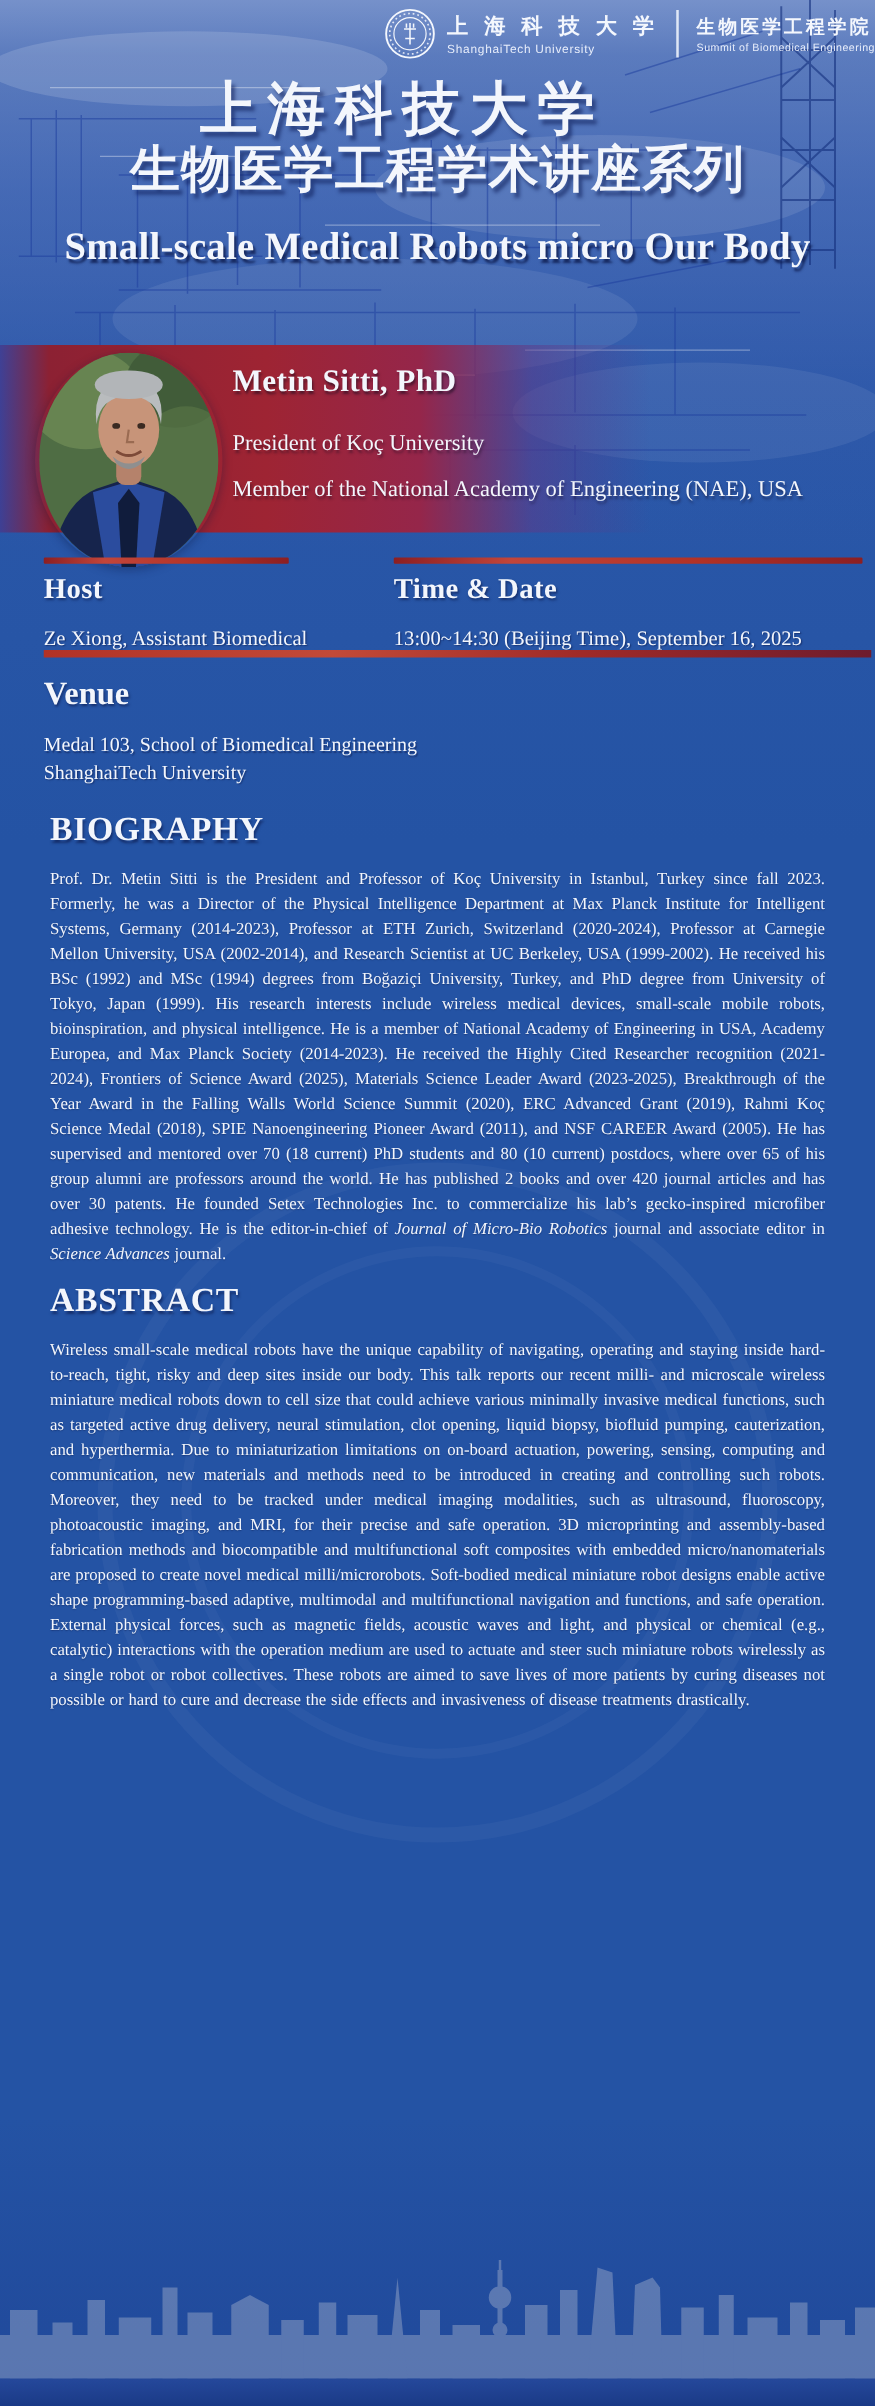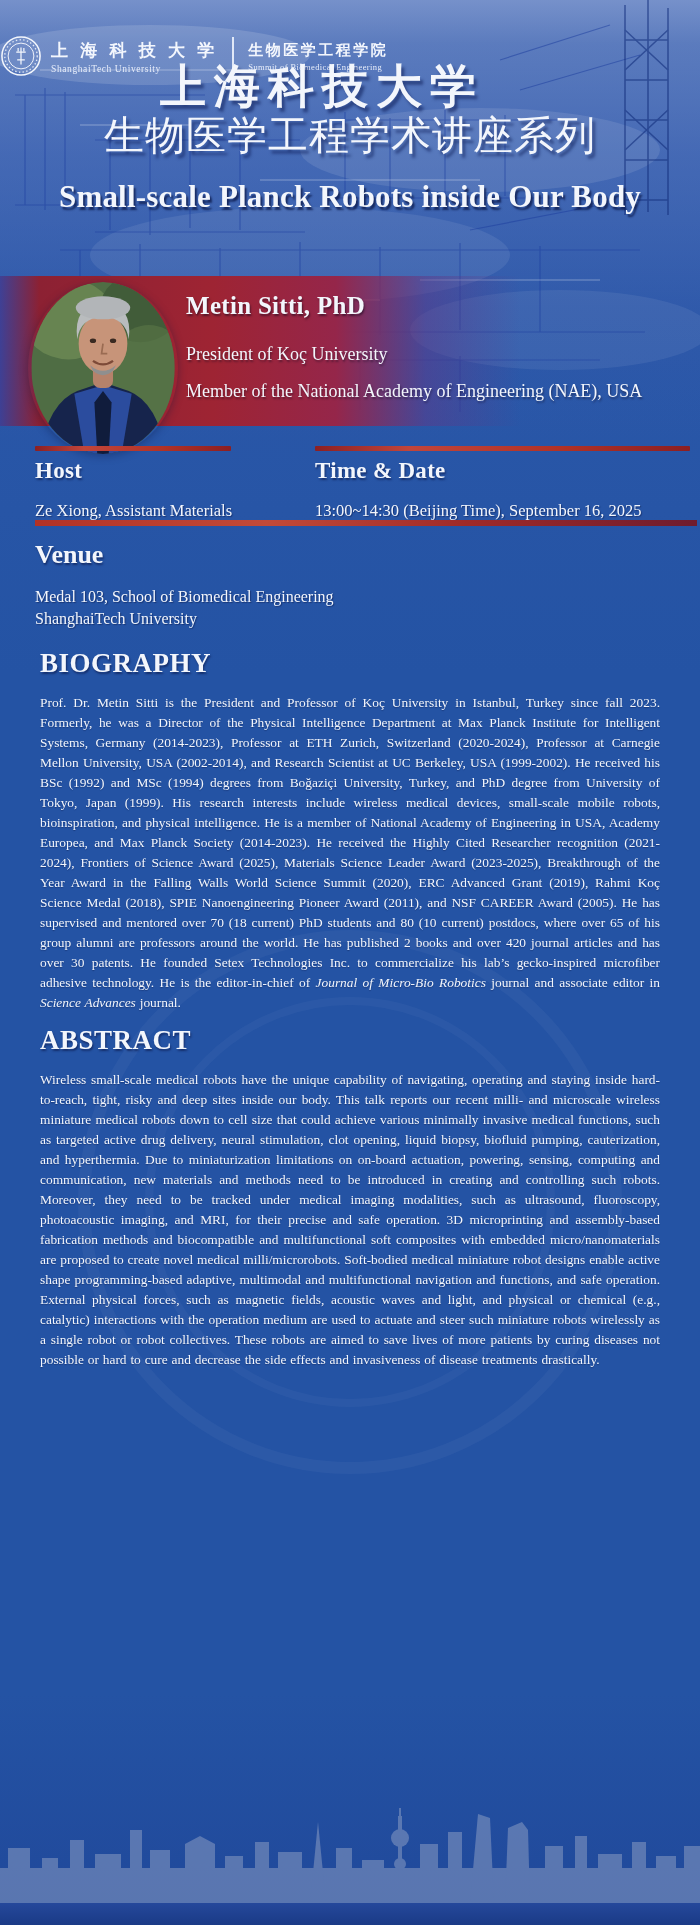--- a/index.html
+++ b/index.html
@@ -16,35 +16,35 @@
                width:520px; height:520px; border-radius:50%;
                border:12px solid rgba(225,235,252,.045); }
   .watermark:after { content:""; position:absolute; inset:55px; border-radius:50%;
                border:8px solid rgba(225,235,252,.04); }
   .skyline { position:absolute; left:0; bottom:22px; width:700px; height:95px; pointer-events:none; }
   .bottom-bar { position:absolute; left:0; bottom:0; width:700px; height:22px;
                 background:linear-gradient(180deg,#25489b,#1a3a86); }
 
   
   .logos { position:absolute; top:6px; left:0; width:700px; display:flex;
-           justify-content:flex-start; align-items:center; font-family:Liberation Serif, serif;margin-top:29px; }
+           justify-content:flex-end; align-items:center; font-family:Liberation Sans, sans-serif; }
   .seal { width:42px; height:42px; margin-right:9px; flex:0 0 auto; }
   .logo-block { text-align:left; }
   .cn  { font-size:17px; font-weight:bold; letter-spacing:4px; color:#f4f7fd; }
   .en  { font-size:9.5px; letter-spacing:.6px; color:#e8eefb; margin-top:2px; }
   .logo-divider { width:2px; height:38px; background:rgba(245,248,255,.85); margin:0 14px; }
   .cn2 { font-size:15px; font-weight:bold; letter-spacing:2.5px; color:#f4f7fd; }
   .en2 { font-size:8.5px; letter-spacing:.4px; color:#e8eefb; margin-top:2px; }
 
   
   .title-cn1 { position:absolute; top:56px; left:0; width:644px; text-align:center;
                font-size:46px; font-weight:bold; letter-spacing:8px;
                text-shadow:3px 4px 3px rgba(12,28,86,.55); }
   .title-cn2 { position:absolute; top:108px; left:0; width:700px; text-align:center;
-               font-size:40px; font-weight:normal; letter-spacing:1px;
+               font-size:40px; font-weight:bold; letter-spacing:1px;
                text-shadow:3px 4px 3px rgba(12,28,86,.55); }
   .talk-title { position:absolute; top:179px; left:0; width:700px; text-align:center;
                font-size:31px; font-weight:bold; letter-spacing:.2px;
                text-shadow:2px 3px 2px rgba(10,22,70,.75); }
 
   
   .speaker-banner { position:absolute; top:276px; left:0; width:560px; height:150px;
         background:linear-gradient(90deg, rgba(65,60,145,.85) 0%, #8c2133 7%, #9e2433 38%,
         #95264a 60%, rgba(96,55,135,.5) 76%, rgba(36,83,164,0) 93%); }
   .photo { position:absolute; left:28px; top:6px; width:150px; height:172px;
@@ -132,21 +132,21 @@
     </div>
     <div class="logo-divider"></div>
     <div class="logo-block">
       <div class="cn2">生物医学工程学院</div>
       <div class="en2">Summit of Biomedical Engineering</div>
     </div>
   </header>
 
   <div class="title-cn1">上海科技大学</div>
   <div class="title-cn2">生物医学工程学术讲座系列</div>
-  <div class="talk-title">Small-scale Planck Robots inside Our Body</div>
+  <div class="talk-title">Small-scale Medical Robots micro Our Body</div>
 
   <section class="speaker-banner">
     <div class="photo">
       <svg width="150" height="172" viewBox="0 0 100 120" xmlns="http://www.w3.org/2000/svg">
         <defs>
             <clipPath id="oval">
               <ellipse cx="50" cy="60" rx="50" ry="60"></ellipse>
             </clipPath>
           </defs>
         <g clip-path="url(#oval)">
@@ -173,21 +173,21 @@
       <div class="speaker-name">Metin Sitti, PhD</div>
       <div class="speaker-aff">President of Koç University</div>
       <div class="speaker-aff">Member of the National Academy of Engineering (NAE), USA</div>
     </div>
   </section>
 
   <section class="meta">
     <div class="meta-col host-col">
       <div class="redbar"></div>
       <h3>Host</h3>
-      <div class="meta-value">Ze Xiong, Assistant Materials</div>
+      <div class="meta-value">Ze Xiong, Assistant Biomedical</div>
     </div>
     <div class="meta-col time-col">
       <div class="redbar"></div>
       <h3>Time &amp; Date</h3>
       <div class="meta-value">13:00~14:30 (Beijing Time), September 16, 2025</div>
     </div>
   </section>
 
   <div class="full-redbar"></div>
 

